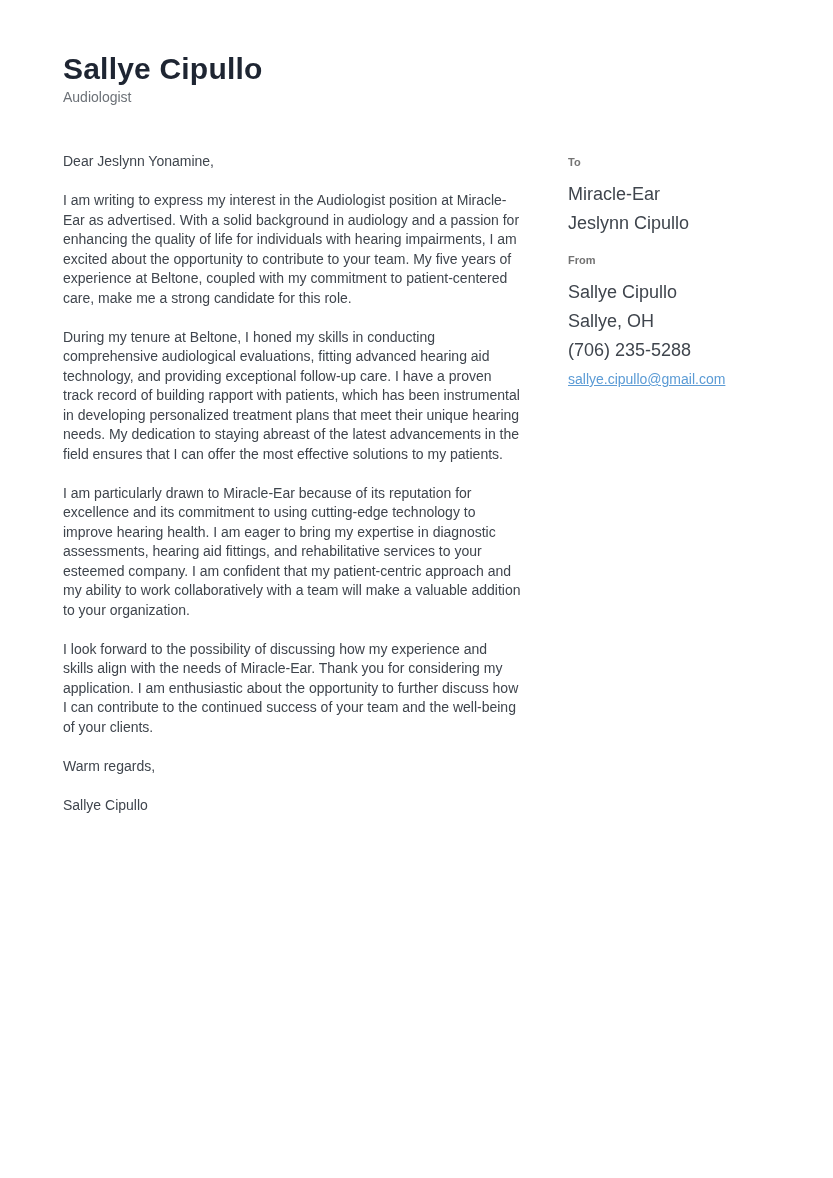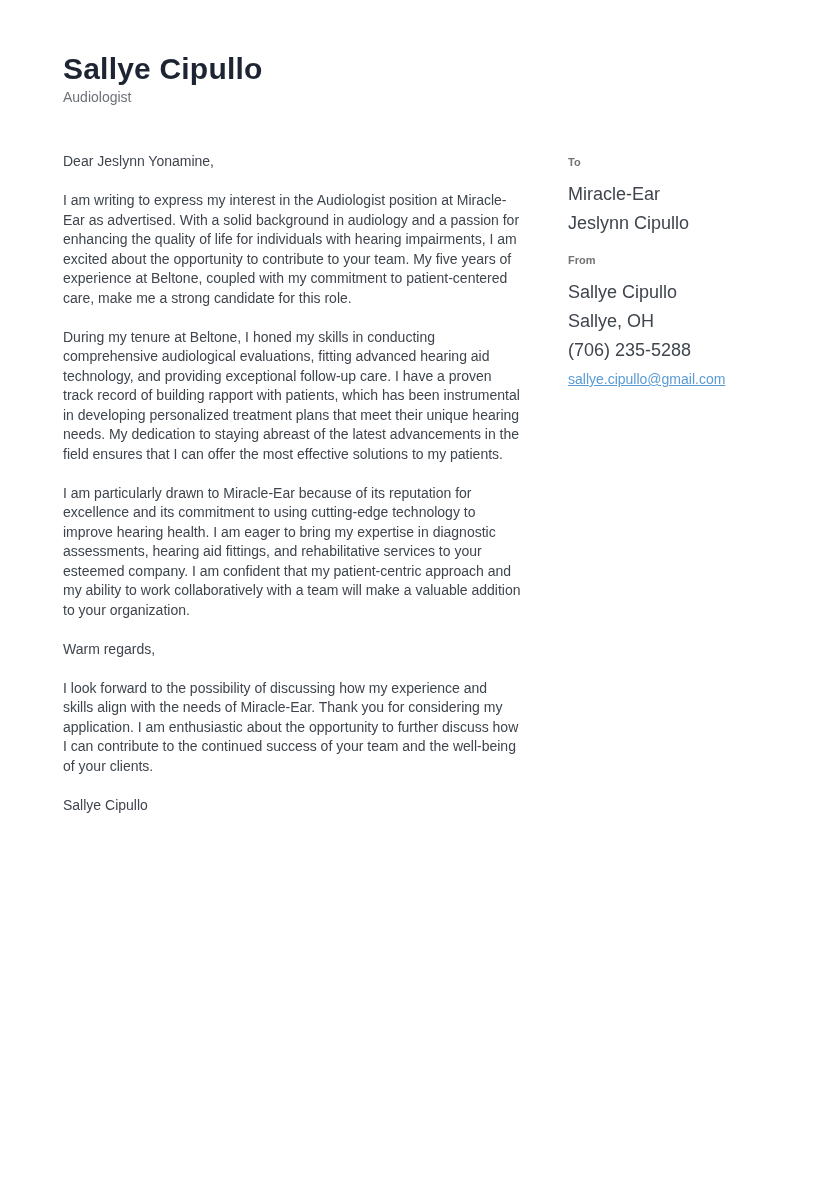--- a/index.html
+++ b/index.html
@@ -91,22 +91,22 @@
     <div class="candidate-title">Audiologist</div>
   </header>
 
   <div class="columns">
 
     <main class="letter-col">
       <p>Dear Jeslynn Yonamine,</p>
       <p>I am writing to express my interest in the Audiologist position at Miracle-Ear as advertised. With a solid background in audiology and a passion for enhancing the quality of life for individuals with hearing impairments, I am excited about the opportunity to contribute to your team. My five years of experience at Beltone, coupled with my commitment to patient-centered care, make me a strong candidate for this role.</p>
       <p>During my tenure at Beltone, I honed my skills in conducting comprehensive audiological evaluations, fitting advanced hearing aid technology, and providing exceptional follow-up care. I have a proven track record of building rapport with patients, which has been instrumental in developing personalized treatment plans that meet their unique hearing needs. My dedication to staying abreast of the latest advancements in the field ensures that I can offer the most effective solutions to my patients.</p>
       <p>I am particularly drawn to Miracle-Ear because of its reputation for excellence and its commitment to using cutting-edge technology to improve hearing health. I am eager to bring my expertise in diagnostic assessments, hearing aid fittings, and rehabilitative services to your esteemed company. I am confident that my patient-centric approach and my ability to work collaboratively with a team will make a valuable addition to your organization.</p>
+      <p>I look forward to the possibility of discussing how my experience and skills align with the needs of Miracle-Ear. Thank you for considering my application. I am enthusiastic about the opportunity to further discuss how I can contribute to the continued success of your team and the well-being of your clients.</p>
       <p>Warm regards,</p>
-      <p>I look forward to the possibility of discussing how my experience and skills align with the needs of Miracle-Ear. Thank you for considering my application. I am enthusiastic about the opportunity to further discuss how I can contribute to the continued success of your team and the well-being of your clients.</p>
       <p>Sallye Cipullo</p>
     </main>
 
     <aside class="sidebar-col">
       <h2 class="sidebar-heading">To</h2>
       <div class="sidebar-item">Miracle-Ear</div>
       <div class="sidebar-item">Jeslynn Cipullo</div>
 
       <h2 class="sidebar-heading from-heading">From</h2>
       <div class="sidebar-item">Sallye Cipullo</div>

